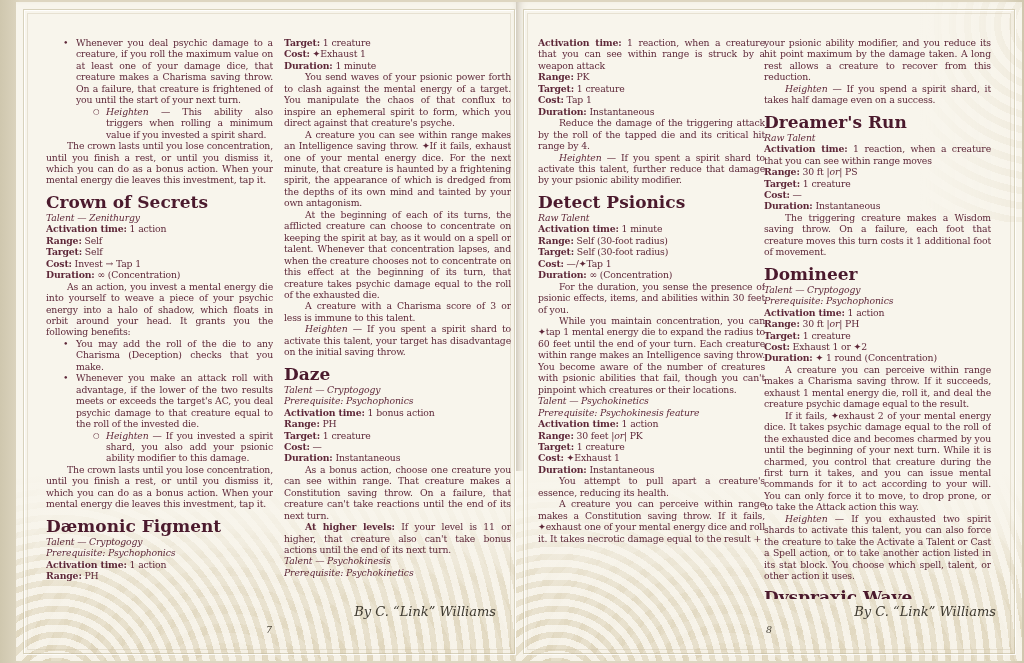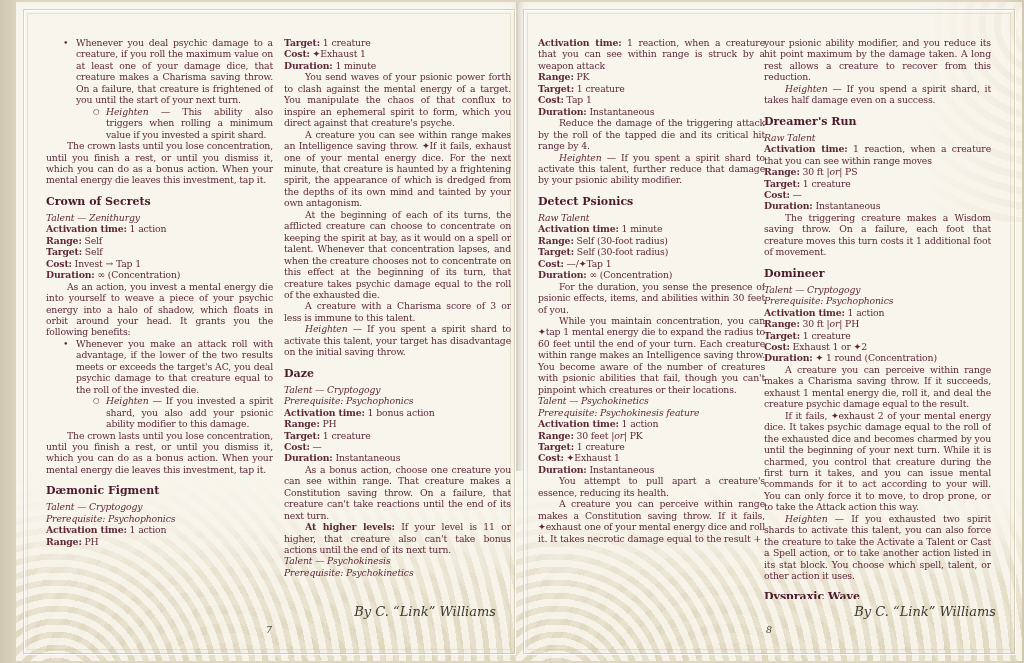--- a/index.html
+++ b/index.html
@@ -19,21 +19,21 @@
       repeating-radial-gradient(circle at 42% 135%, rgba(222,212,186,0.55) 0 9px,  rgba(247,243,233,0.85) 9px 19px),
       repeating-radial-gradient(circle at 78% 112%, rgba(222,212,186,0.6) 0 7px,  rgba(247,243,233,0.9) 7px 15px),
       repeating-radial-gradient(circle at 102% 140%,rgba(222,212,186,0.5) 0 10px, rgba(247,243,233,0.85) 10px 21px);}
   .swirls-top{position:absolute;right:0;top:0;width:120px;height:220px;pointer-events:none;opacity:.35;
     background-image:
       linear-gradient(270deg, rgba(248,245,236,0) 0%, #f8f5ec 85%),
       repeating-radial-gradient(circle at 120% 10%, rgba(222,212,186,0.7) 0 7px, rgba(247,243,233,0.9) 7px 15px);}
   .col{position:absolute;top:35px;height:562px;width:227px;overflow:hidden;
        font-size:9.3px;line-height:11.45px;letter-spacing:-0.15px;}
   .blk{margin:0;}
-  .h{font-weight:bold;font-size:11px;line-height:14px;margin-top:9px;margin-bottom:3px;color:#4b1a2d;letter-spacing:0;}
+  .h{font-weight:bold;font-size:17px;line-height:14px;margin-top:9px;margin-bottom:3px;color:#4b1a2d;letter-spacing:0;}
   .line{text-align:justify;}
   .p{text-indent:21px;text-align:justify;}
   .p0{text-align:justify;}
   .b1{position:relative;margin-left:30px;text-align:justify;}
   .b1::before{content:"•";position:absolute;left:-13px;top:0;}
   .b2{position:relative;margin-left:60px;text-align:justify;}
   .b2::before{content:"○";position:absolute;left:-13px;top:0;font-size:7.5px;}
   span.b{font-weight:bold;}
   span.i{font-style:italic;}
   .author{position:absolute;right:26px;bottom:42px;font-style:italic;font-size:13px;color:#3e3930;letter-spacing:0;}
@@ -53,20 +53,21 @@
         <div class="blk b2"><span class="i">Heighten</span><span> — This ability also triggers when rolling a minimum value if you invested a spirit shard.</span></div>
         <div class="blk p"><span>The crown lasts until you lose concentration, until you finish a rest, or until you dismiss it, which you can do as a bonus action. When your mental energy die leaves this investment, tap it.</span></div>
         <div class="blk h"><span>Crown of Secrets</span></div>
         <div class="blk line"><span class="i">Talent — Zenithurgy</span></div>
         <div class="blk line"><span class="b">Activation time:</span><span> 1 action</span></div>
         <div class="blk line"><span class="b">Range:</span><span> Self</span></div>
         <div class="blk line"><span class="b">Target:</span><span> Self</span></div>
         <div class="blk line"><span class="b">Cost:</span><span> Invest → Tap 1</span></div>
         <div class="blk line"><span class="b">Duration:</span><span> ∞ (Concentration)</span></div>
         <div class="blk p"><span>As an action, you invest a mental energy die into yourself to weave a piece of your psychic energy into a halo of shadow, which floats in orbit around your head. It grants you the following benefits:</span></div>
+        <div class="blk b1"><span>You may add the roll of the die to any Charisma (Deception) checks that you make.</span></div>
         <div class="blk b1"><span>Whenever you make an attack roll with advantage, if the lower of the two results meets or exceeds the target's AC, you deal psychic damage to that creature equal to the roll of the invested die.</span></div>
         <div class="blk b2"><span class="i">Heighten</span><span> — If you invested a spirit shard, you also add your psionic ability modifier to this damage.</span></div>
         <div class="blk p"><span>The crown lasts until you lose concentration, until you finish a rest, or until you dismiss it, which you can do as a bonus action. When your mental energy die leaves this investment, tap it.</span></div>
         <div class="blk h"><span>Dæmonic Figment</span></div>
         <div class="blk line"><span class="i">Talent — Cryptogogy</span></div>
         <div class="blk line"><span class="i">Prerequisite: Psychophonics</span></div>
         <div class="blk line"><span class="b">Activation time:</span><span> 1 action</span></div>
         <div class="blk line"><span class="b">Range:</span><span> PH</span></div>
       </div>
     <div class="col" style="left:268px;">

